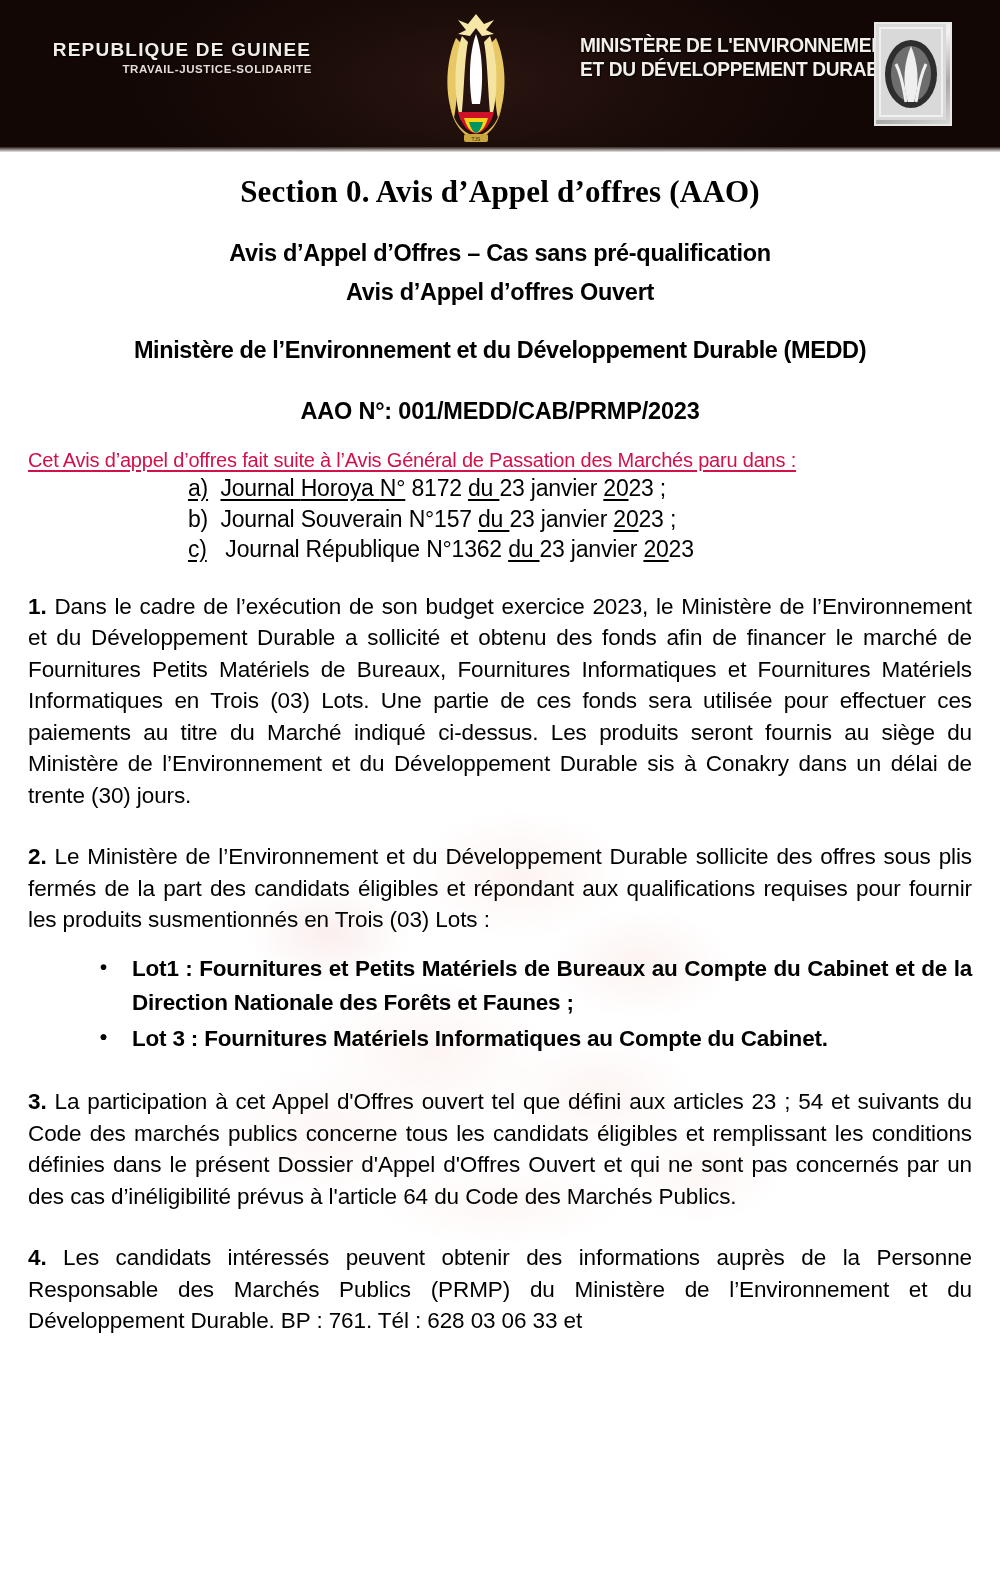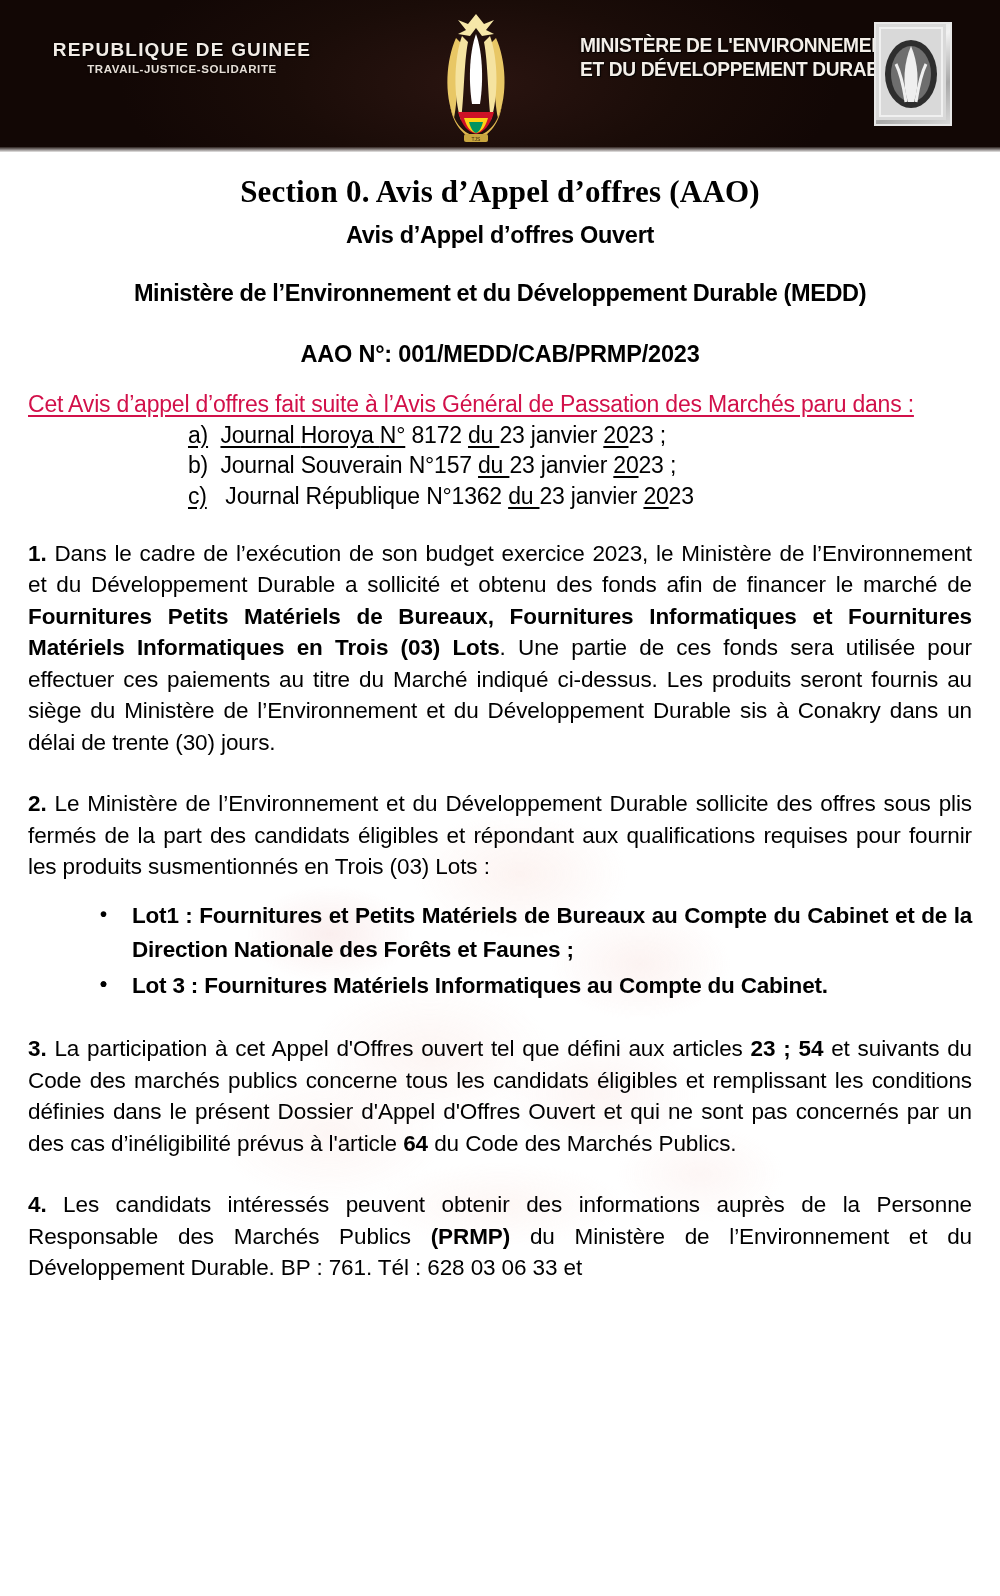--- a/index.html
+++ b/index.html
@@ -50,20 +50,21 @@
     white-space: nowrap;
   }
   .rep-sub {
     margin-top: 5px;
     font-size: 11.5px;
     font-weight: bold;
     letter-spacing: 0.6px;
     color: #e6ded6;
     text-shadow: 0 0 3px rgba(0,0,0,0.9);
     white-space: nowrap;
+    text-align: right;
   }
 
   
   .emblem {
     position: absolute;
     left: 428px;
     top: 8px;
     width: 96px;
     height: 138px;
   }
@@ -158,21 +159,21 @@
   .sub4 {
     text-align: center;
     font-size: 23.5px;
     font-weight: bold;
     margin-top: 34px;
     letter-spacing: -0.2px;
   }
 
   .intro {
     margin-top: 22px;
-    font-size: 23px;
+    font-size: 20px;
     line-height: 1.30;
     color: #d2104a;
     text-decoration: underline;
     text-underline-offset: 3px;
     letter-spacing: -0.2px;
   }
 
   ol.journals {
     list-style: none;
     margin: 0;
@@ -193,21 +194,21 @@
     font-size: 22.5px;
     line-height: 1.40;
     text-align: justify;
     letter-spacing: -0.1px;
   }
   p.para.p1 { margin-top: 26px; }
   p.para.p2 { margin-top: 30px; }
   p.para.p3 { margin-top: 30px; }
   p.para.p4 { margin-top: 30px; }
   .num { font-weight: bold; }
-  .b { font-weight: bold; }
+  .b { font-weight: normal; }
 
   ul.lots {
     margin: 16px 0 0 0;
     padding: 0 0 0 72px;
     list-style: none;
   }
   ul.lots li {
     position: relative;
     font-size: 22.5px;
     font-weight: bold;
@@ -276,20 +277,21 @@
   </div>
 </div>
 
 <div class="page">
   <div class="watermark"></div>
 
   <div class="content">
 
     <h1 class="doc-title">Section 0. Avis d’Appel d’offres (AAO)</h1>
 
+    <div class="sub1">Avis d’Appel d’Offres – Cas sans pré-qualification</div>
     <div class="sub2">Avis d’Appel d’offres Ouvert</div>
     <div class="sub3">Ministère de l’Environnement et du Développement Durable (MEDD)</div>
     <div class="sub4">AAO N°: 001/MEDD/CAB/PRMP/2023</div>
 
     <div class="intro">Cet Avis d’appel d’offres fait suite à l’Avis Général de Passation des Marchés paru dans :</div>
 
     <ol class="journals">
       <li>
         <span class="marker blk-u">a)</span>
         <span>&nbsp;</span><span class="red-u">Journal </span><span class="blk-u">Horoya </span><span class="blk-u">N°</span><span> 8172 </span><span class="red-u">du </span><span>23 janvier </span><span class="red-u">20</span><span>23 ;</span>

